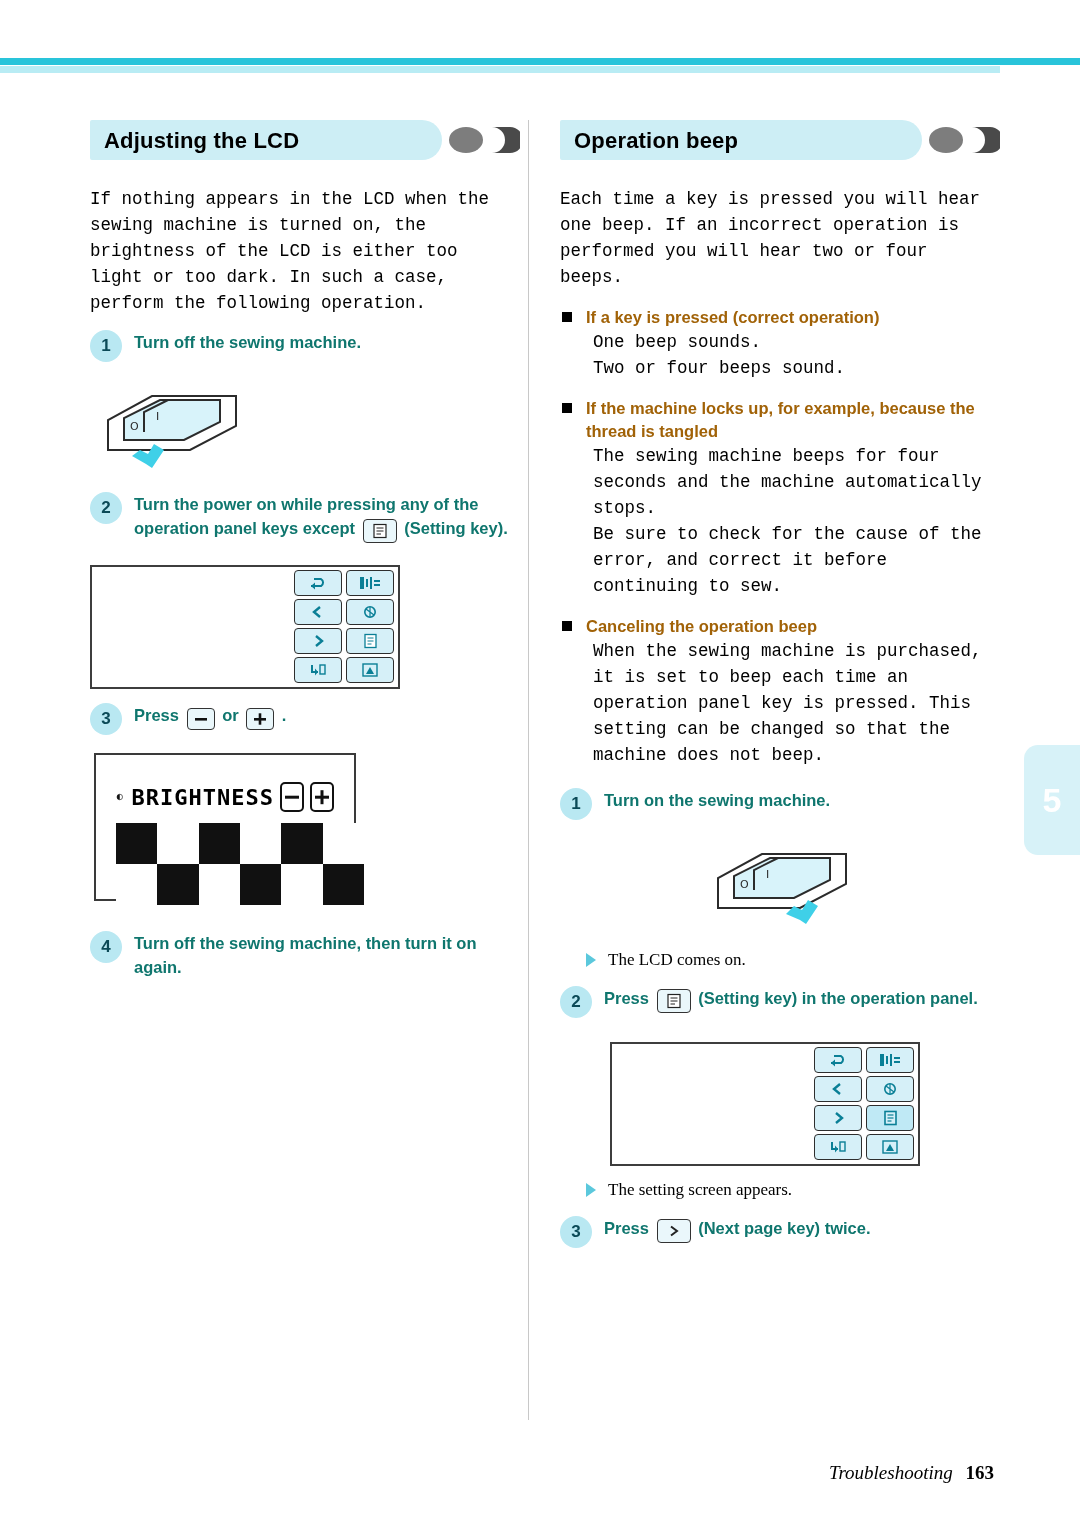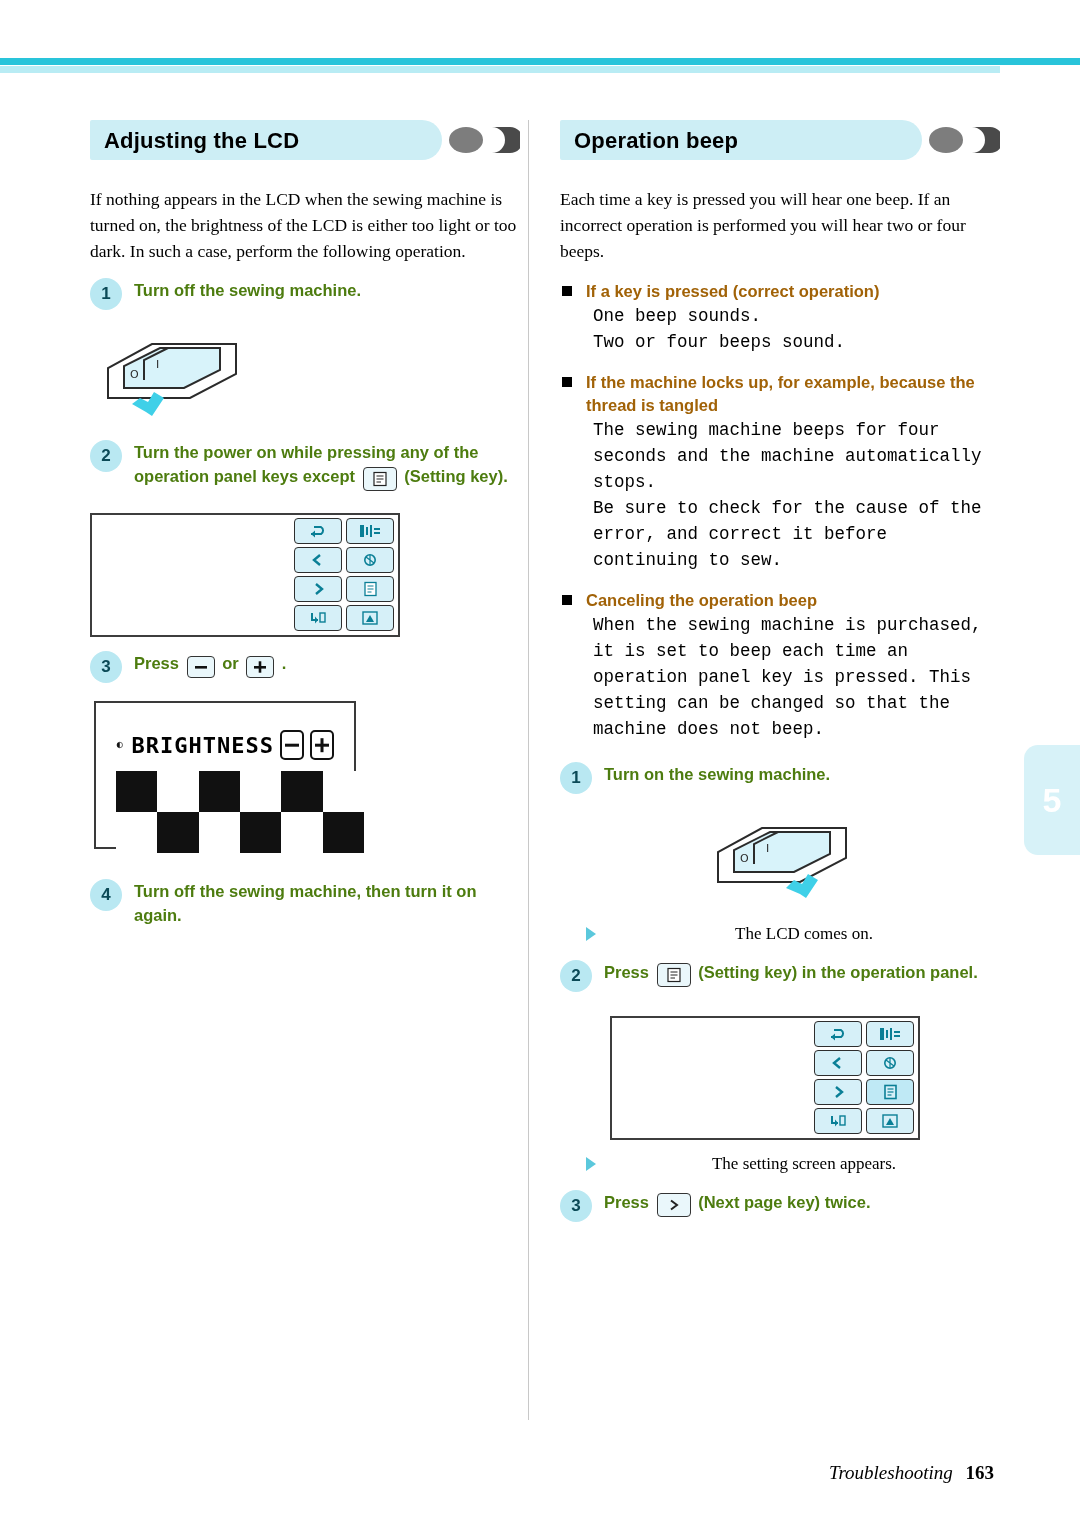--- a/index.html
+++ b/index.html
@@ -31,48 +31,48 @@
     position:absolute; left:14px; top:8px;
     font-size:22px; font-weight:bold; color:#000;
     letter-spacing:0.2px;
   }
   .heading-dots { position:absolute; left:358px; top:5px; width:72px; height:30px; }
 
   
   p.body {
     margin:0 0 4px 0;
     font-size:17.5px; line-height:26px; color:#000;
-    font-family:Liberation Serif, serif;
+    font-family:Liberation Mono, monospace;
   }
 
   
   .step { position:relative; min-height:34px; margin-top:14px; }
   .step .num {
     position:absolute; left:0; top:0;
     width:32px; height:32px; border-radius:50%;
     background:#b9e8f2; color:#0b4a57;
     font-size:17px; font-weight:bold;
     display:flex; align-items:center; justify-content:center;
   }
   .step .stxt {
     margin-left:44px;
-    font-size:16.5px; font-weight:bold; line-height:24px; color:#4d7c0f;
+    font-size:16.5px; font-weight:bold; line-height:24px; color:#0f766e;
   }
 
   
   .bullet { position:relative; margin-top:16px; padding-left:26px; }
   .bullet .sq {
     position:absolute; left:2px; top:6px; width:10px; height:10px; background:#000;
   }
   .bullet .btxt { font-size:16.5px; font-weight:bold; line-height:23px; color:#a16207; }
   .sub { margin-left:33px; font-family:Liberation Mono, monospace; font-size:17.5px; line-height:26px; }
 
   
   .result { position:relative; margin:12px 0 4px 26px; padding-left:22px;
-            font-family:"Liberation Serif", serif; font-size:17px; line-height:24px;text-align:center; }
+            font-family:"Liberation Serif", serif; font-size:17px; line-height:24px; }
   .result .tri {
     position:absolute; left:0; top:5px; width:0; height:0;
     border-left:10px solid #5bc8dc; border-top:7px solid transparent; border-bottom:7px solid transparent;
   }
 
   
   .keybox {
     display:inline-flex; align-items:center; justify-content:center;
     width:34px; height:24px; border:1.4px solid #333; border-radius:4px;
     background:#eaf7fb; vertical-align:-5px; margin:0 3px;

